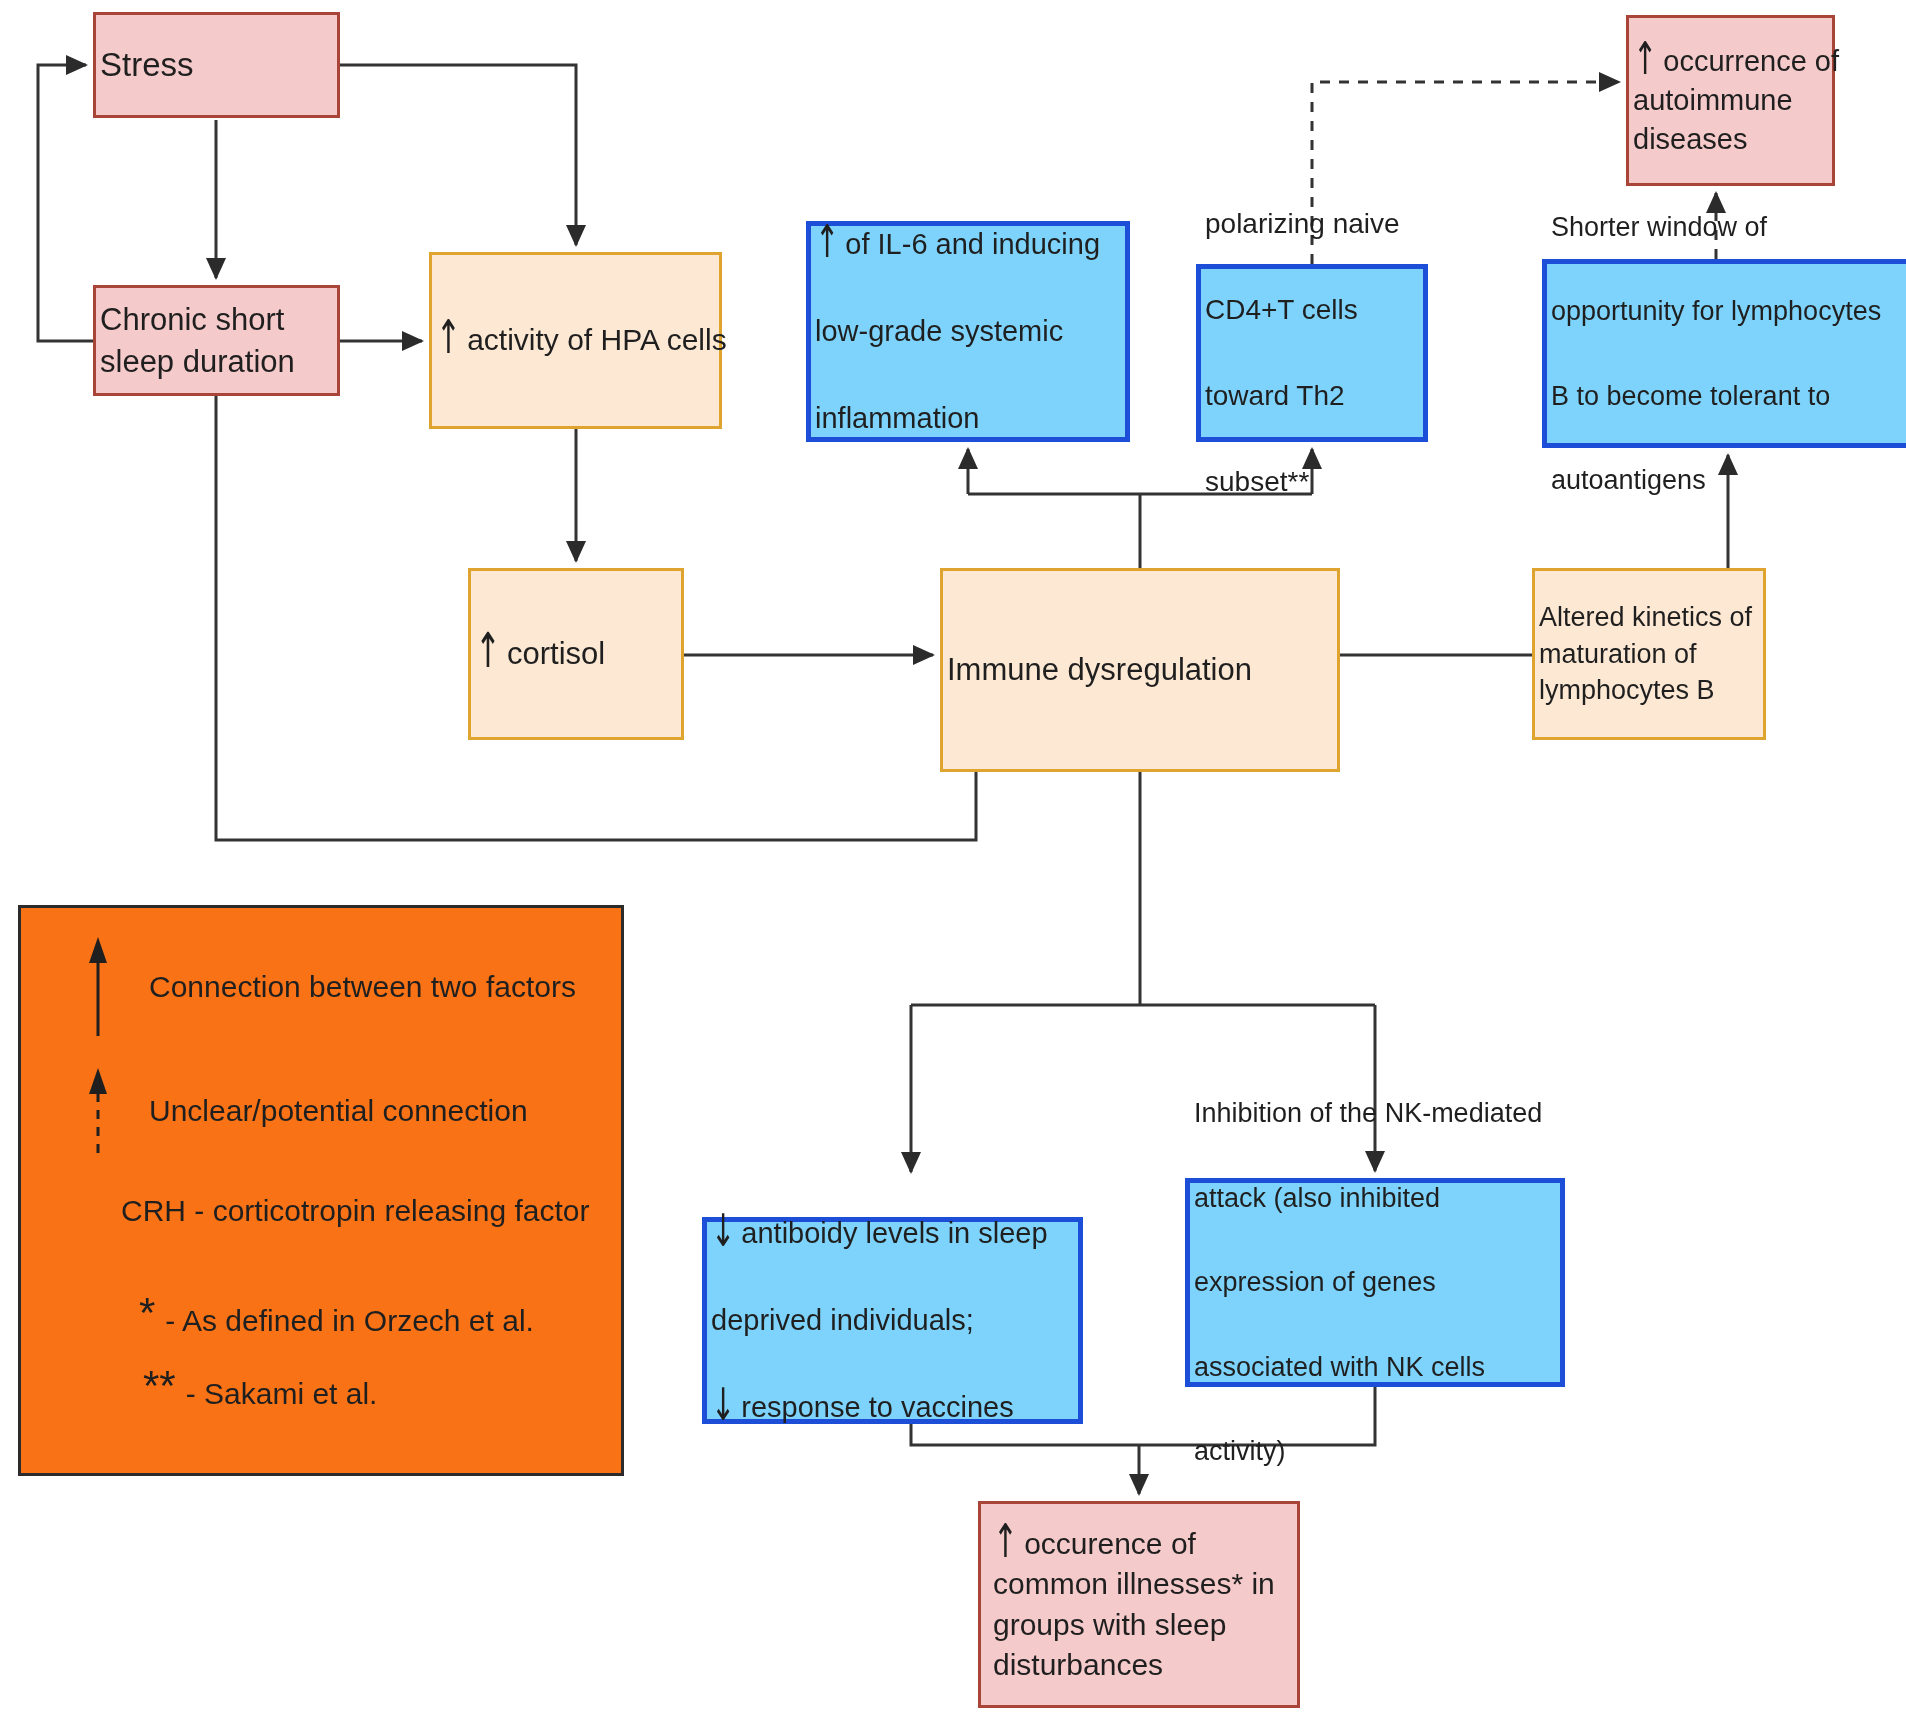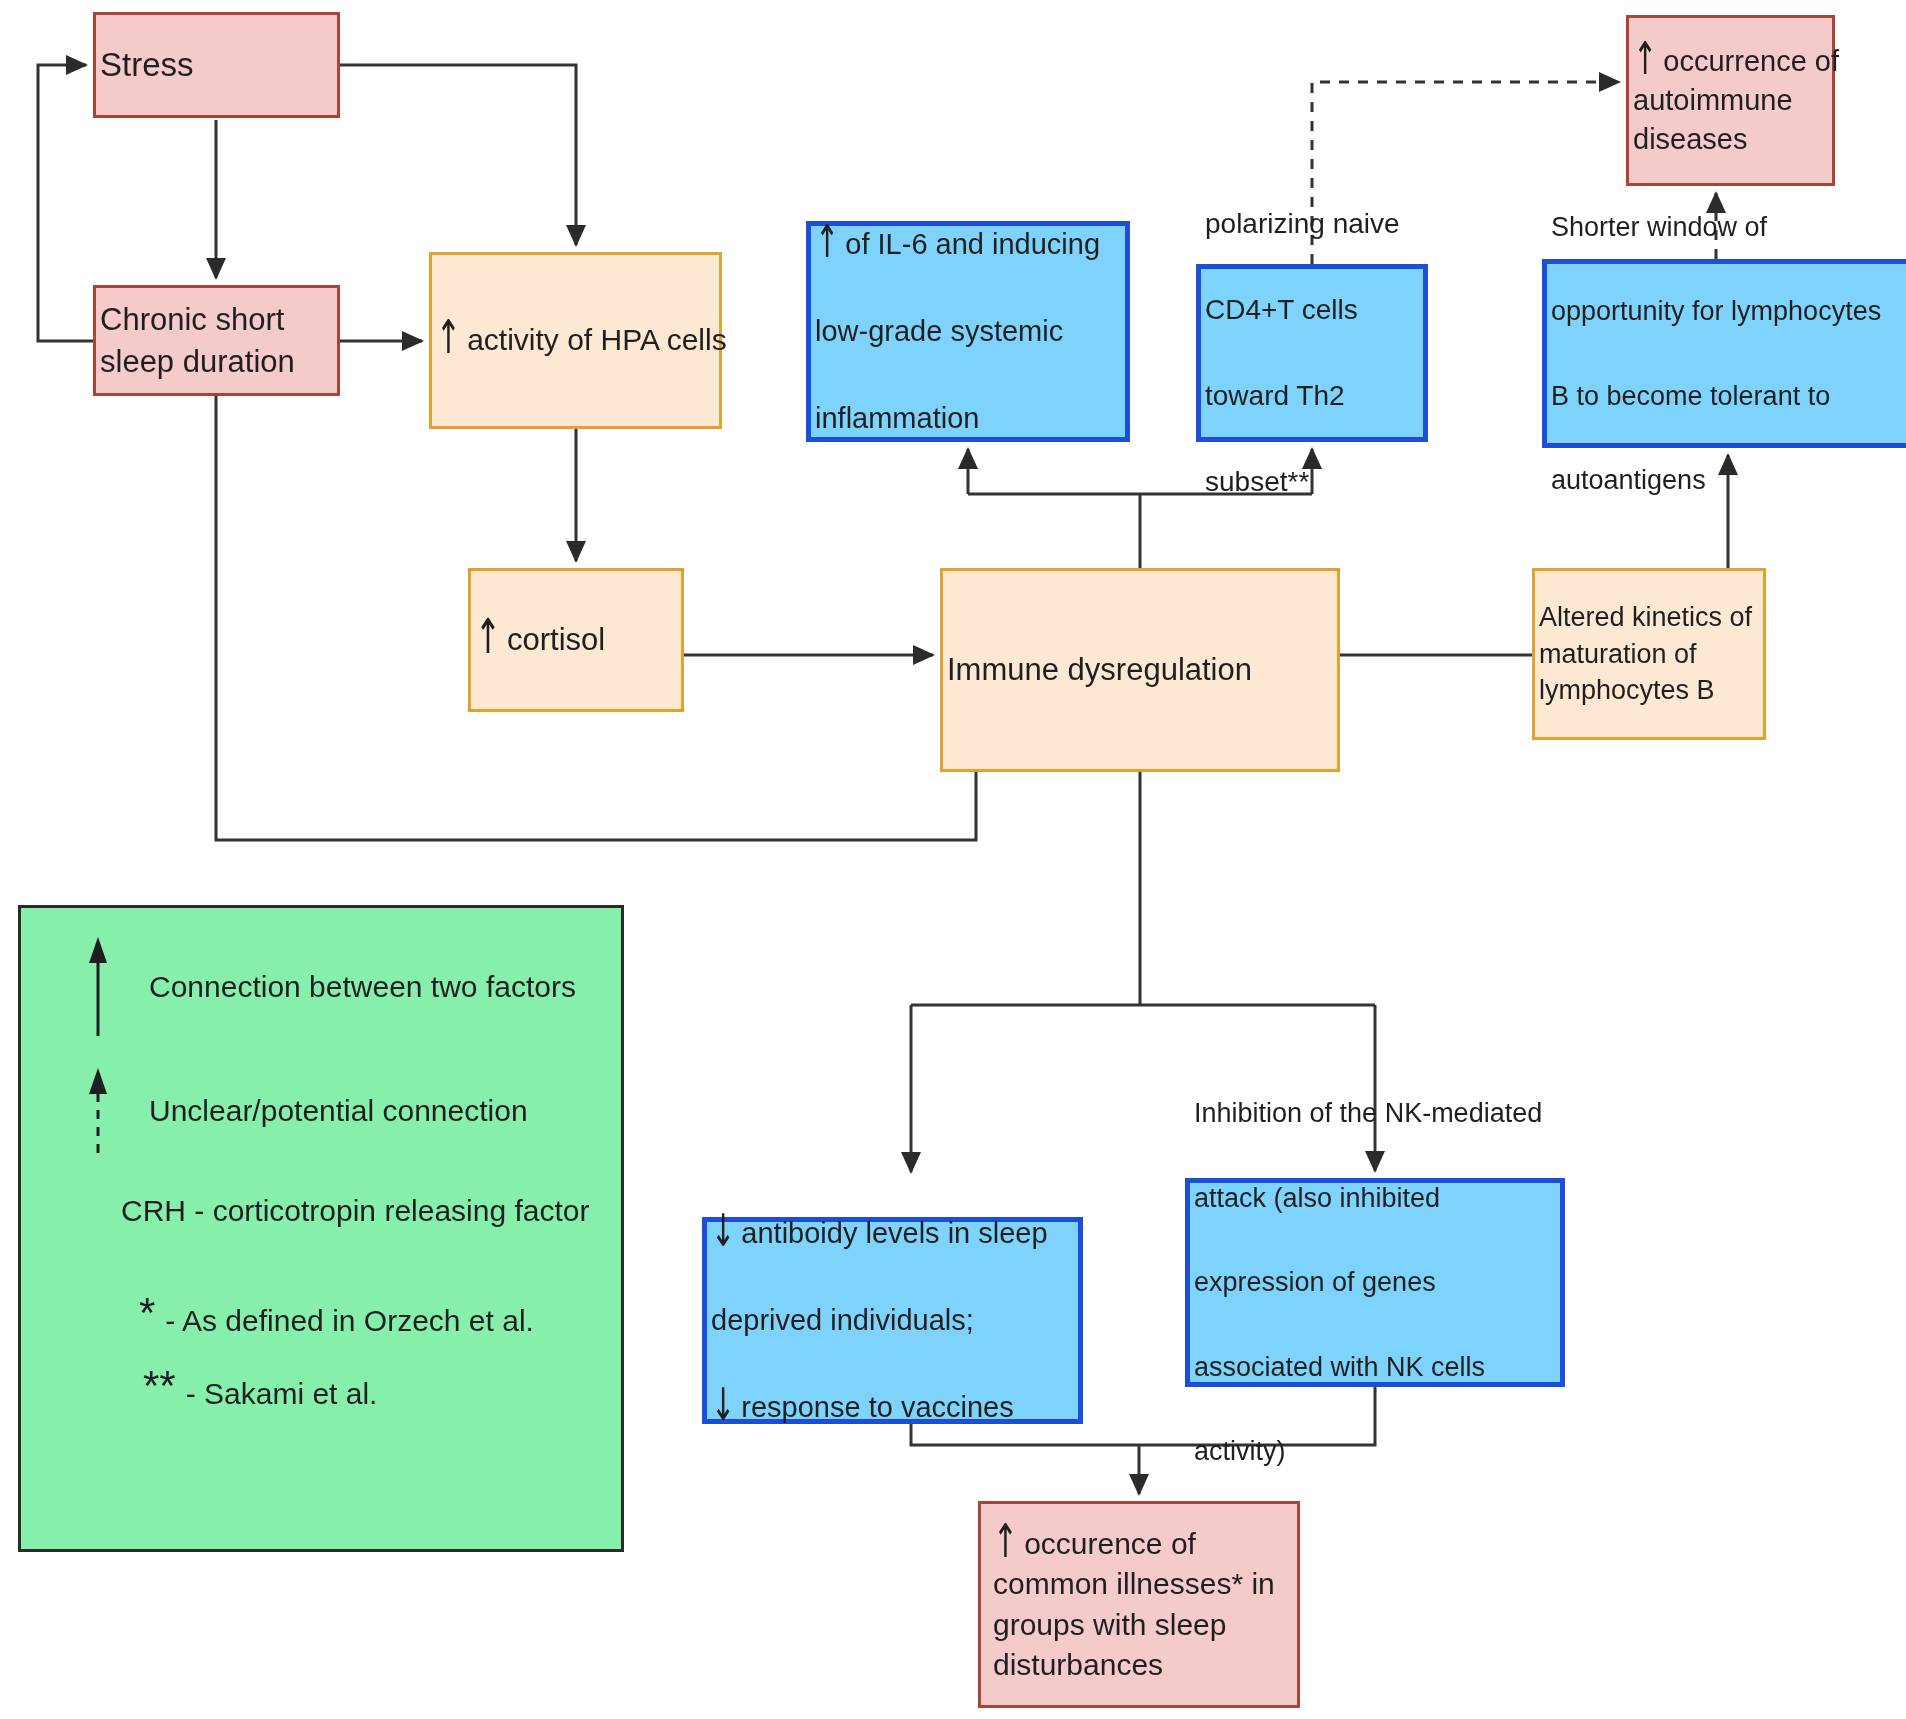--- a/index.html
+++ b/index.html
@@ -34,22 +34,22 @@
     display: inline-block;
     transform: scaleY(1.55);
     transform-origin: 50% 60%;
     margin-right: 6px;
     font-weight: 500;
   }
   #legend {
     position: absolute;
     z-index: 2;
     left: 18px; top: 905px;
-    width: 606px; height: 647px;
-    background: #86efac;
+    width: 606px; height: 571px;
+    background: #f97316;
     border: 3px solid #2b2b2b;
     box-sizing: border-box;
     font-size: 30px;
   }
   .leg-row {
     position: absolute;
     left: 64px;
     display: flex;
     align-items: center;
     gap: 38px;
@@ -125,21 +125,21 @@
     <div class="ln"><span>diseases</span></div>
   </div>
 
   <div class="node blue" style="left:1542px;top:259px;width:404px;height:189px;font-size:27px;">
     <div class="ln"><span>Shorter window of</span></div>
     <div class="ln"><span>opportunity for lymphocytes</span></div>
     <div class="ln"><span>B to become tolerant to</span></div>
     <div class="ln"><span>autoantigens</span></div>
   </div>
 
-  <div class="node orange" style="left:468px;top:568px;width:216px;height:144px;font-size:31px;">
+  <div class="node orange" style="left:468px;top:568px;width:216px;height:172px;font-size:31px;">
     <div class="ln"><span class="ga">↑</span><span>cortisol</span></div>
   </div>
 
   <div class="node orange" style="left:940px;top:568px;width:400px;height:204px;font-size:31px;">
     <div class="ln"><span>Immune dysregulation</span></div>
   </div>
 
   <div class="node orange" style="left:1532px;top:568px;width:234px;height:172px;font-size:27px;">
     <div class="ln"><span>Altered kinetics of</span></div>
     <div class="ln"><span>maturation of</span></div>

